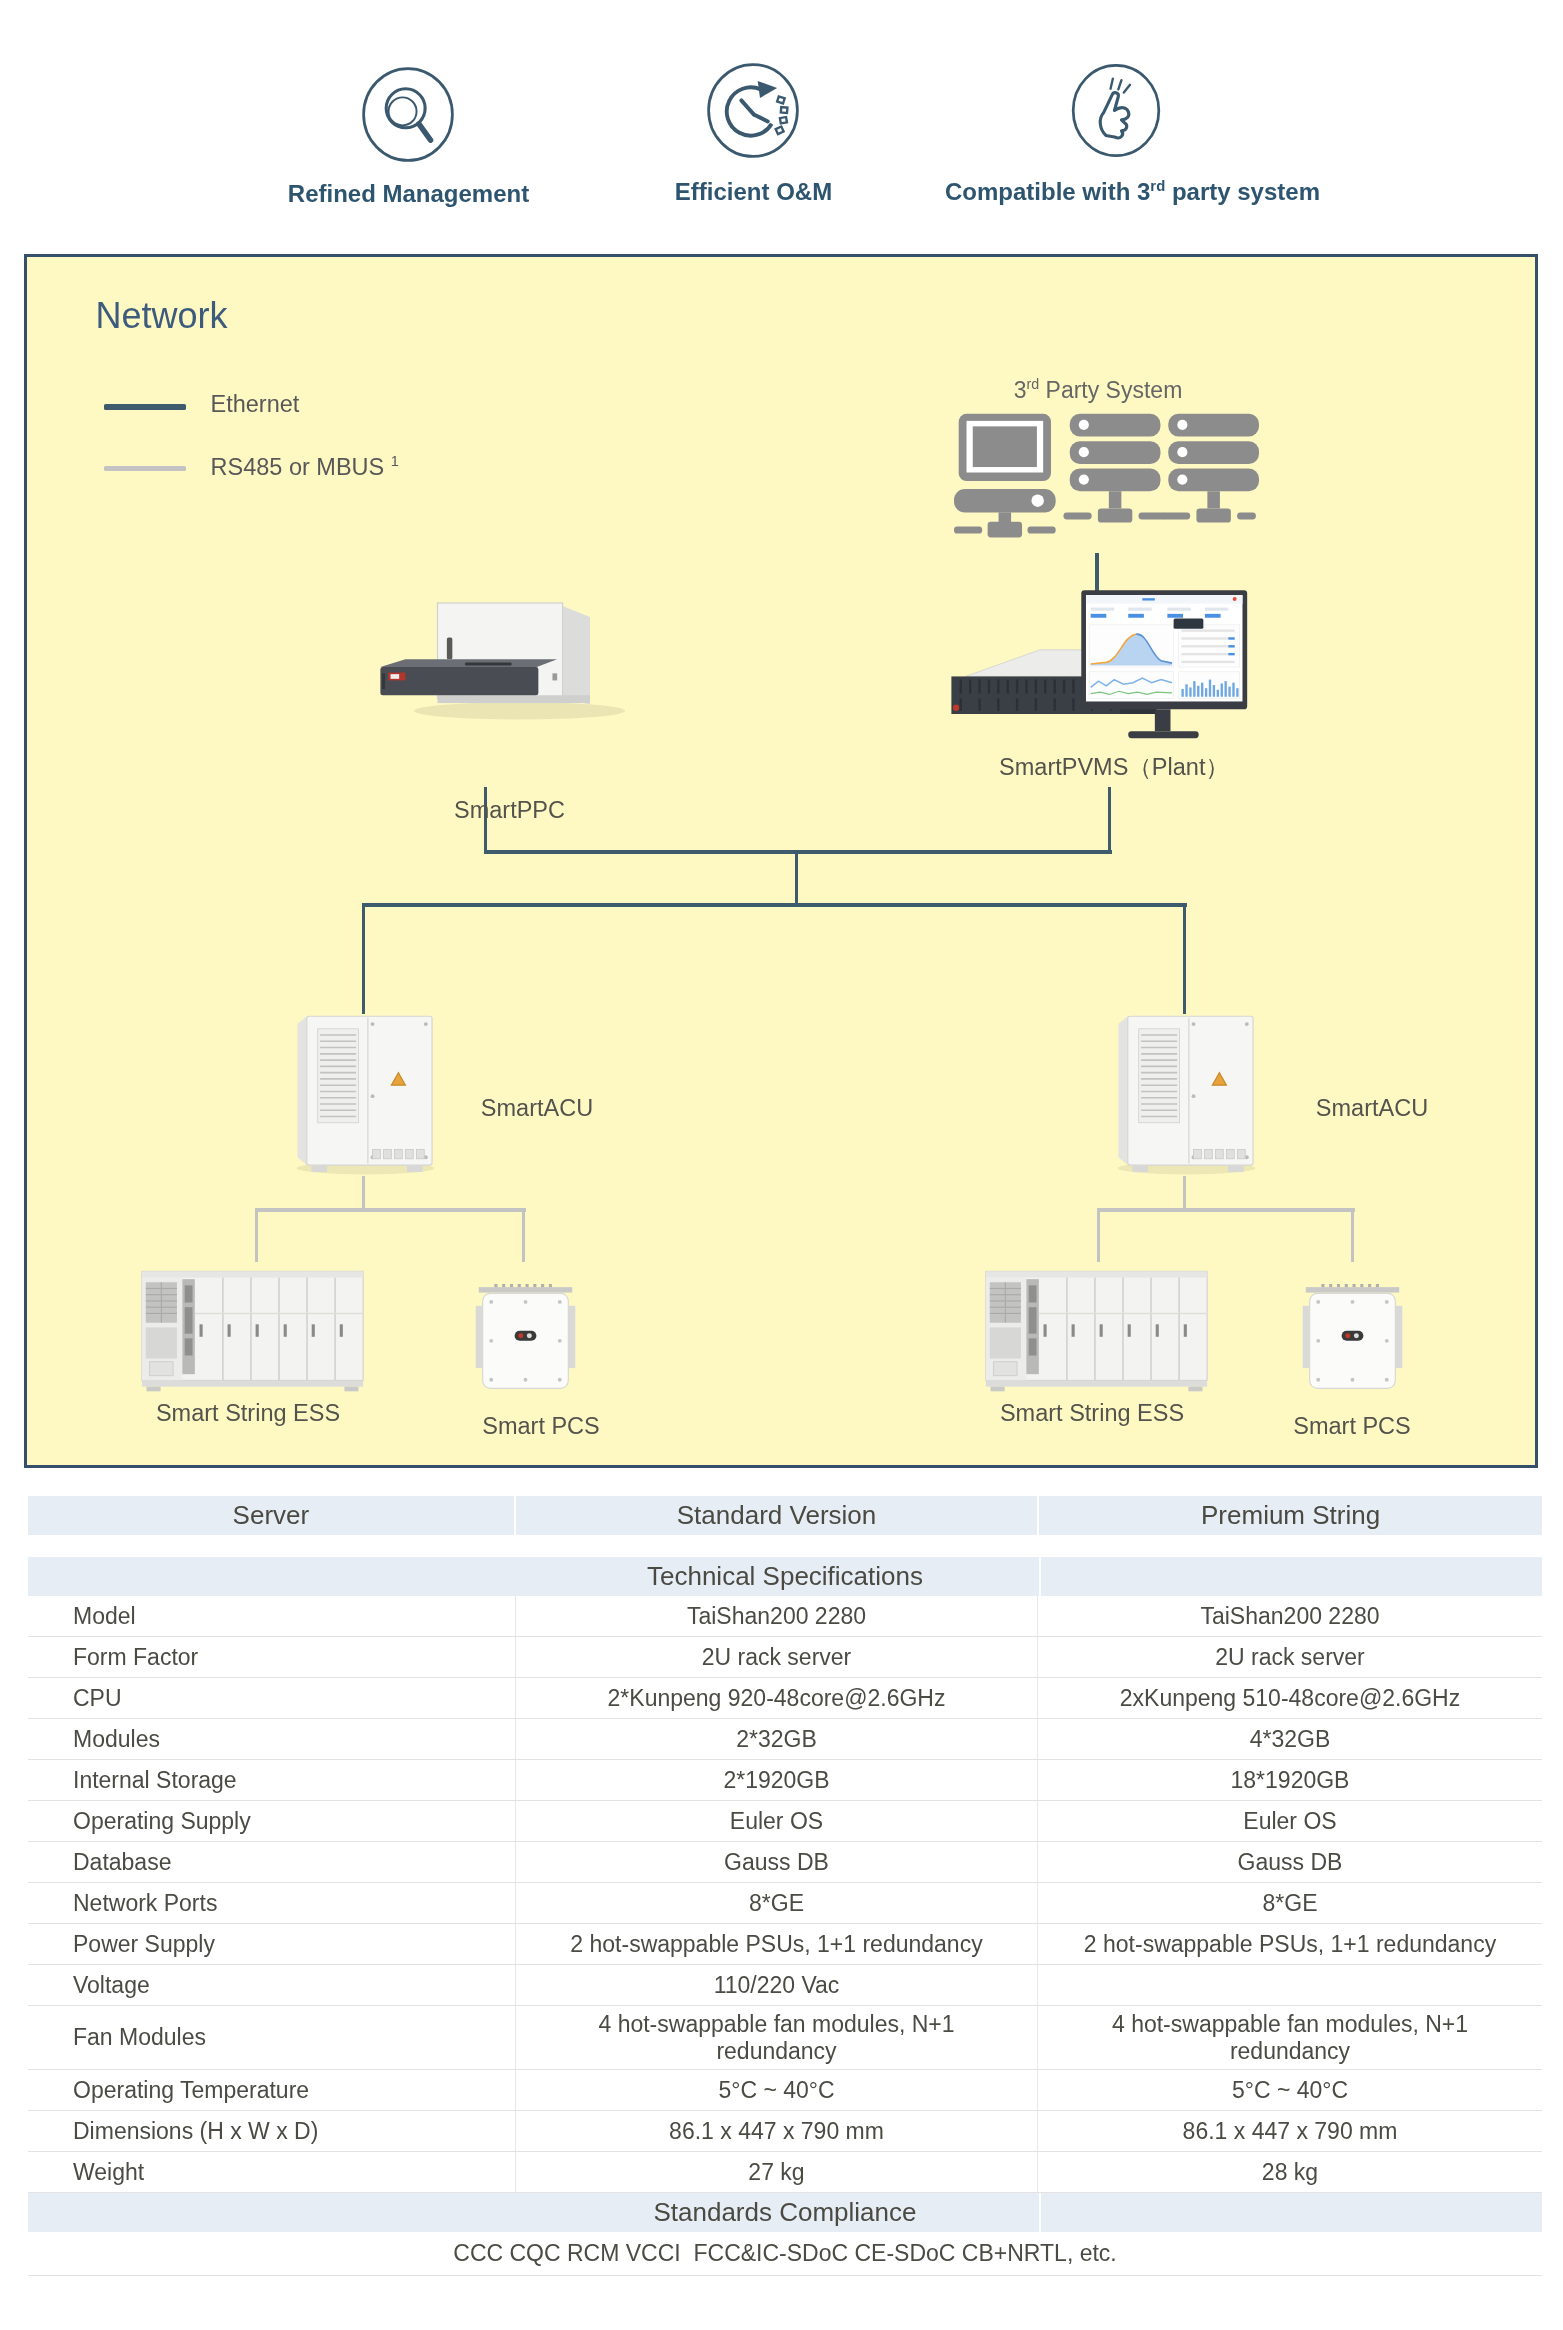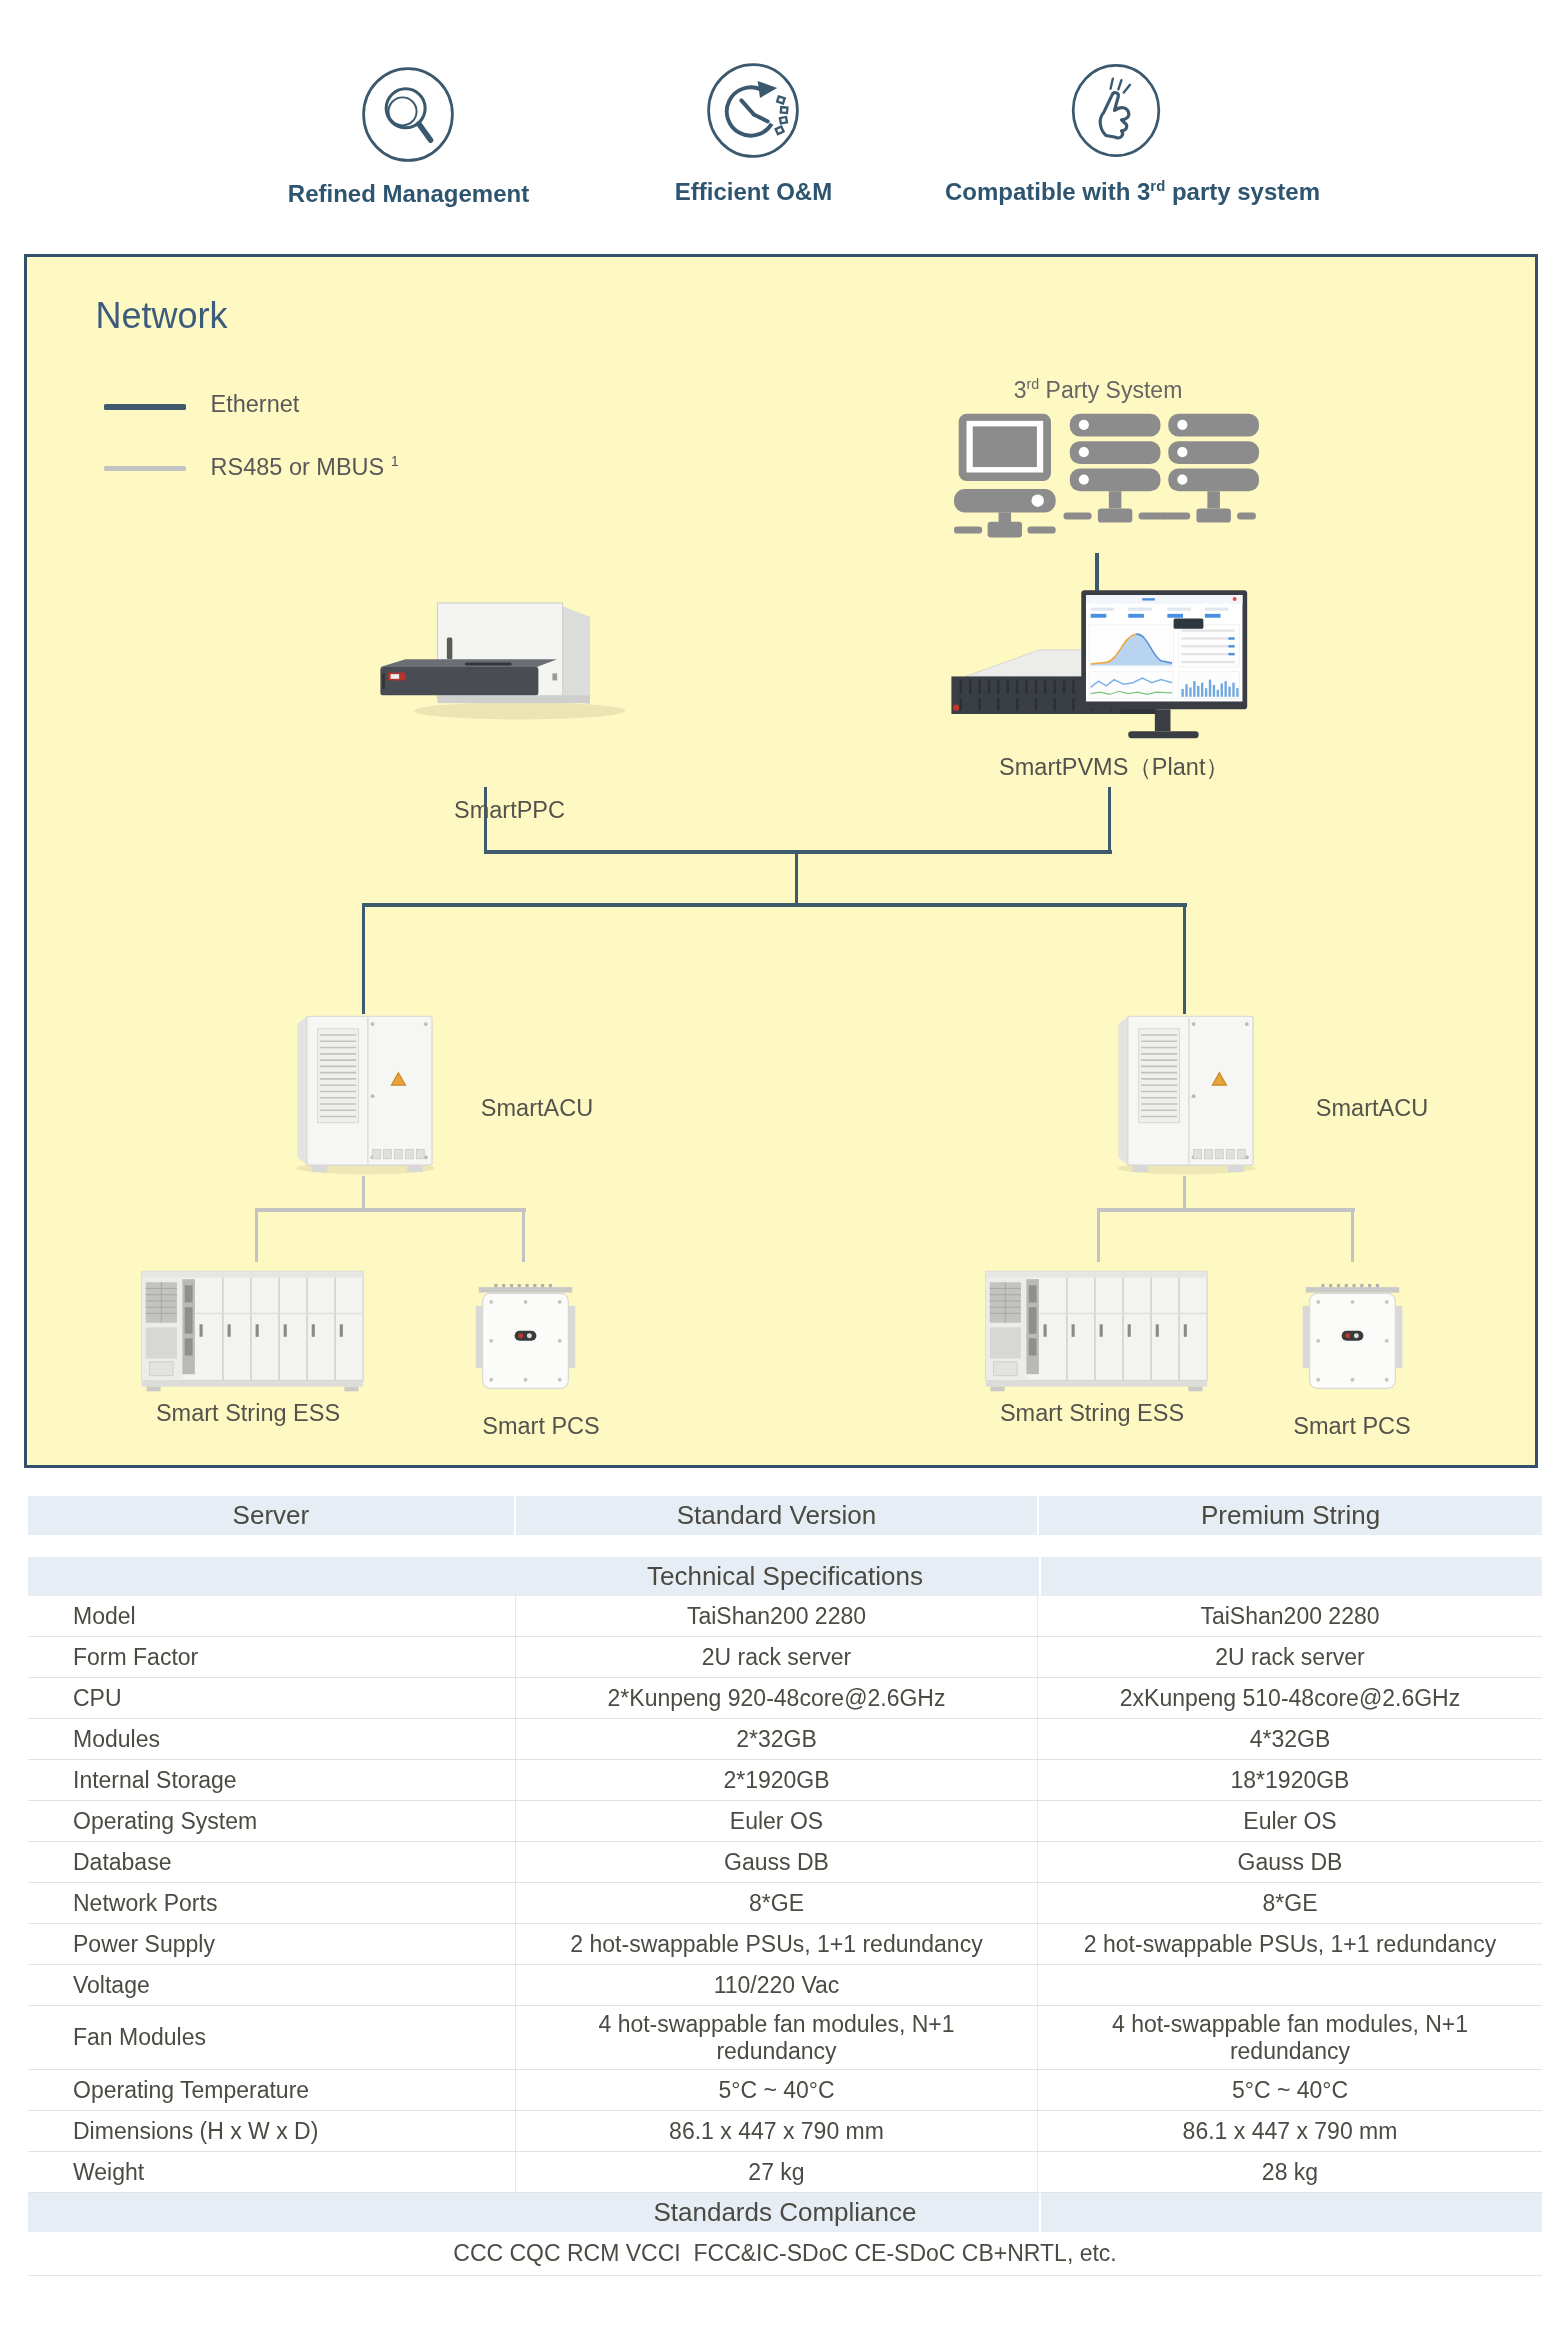--- a/index.html
+++ b/index.html
@@ -525,21 +525,21 @@
           <div class="td c1">Modules</div>
           <div class="td c2">2*32GB</div>
           <div class="td c3">4*32GB</div>
         </div>
         <div class="trow">
           <div class="td c1">Internal Storage</div>
           <div class="td c2">2*1920GB</div>
           <div class="td c3">18*1920GB</div>
         </div>
         <div class="trow">
-          <div class="td c1">Operating System</div>
+          <div class="td c1">Operating Supply</div>
           <div class="td c2">Euler OS</div>
           <div class="td c3">Euler OS</div>
         </div>
         <div class="trow">
           <div class="td c1">Database</div>
           <div class="td c2">Gauss DB</div>
           <div class="td c3">Gauss DB</div>
         </div>
         <div class="trow">
           <div class="td c1">Network Ports</div>

